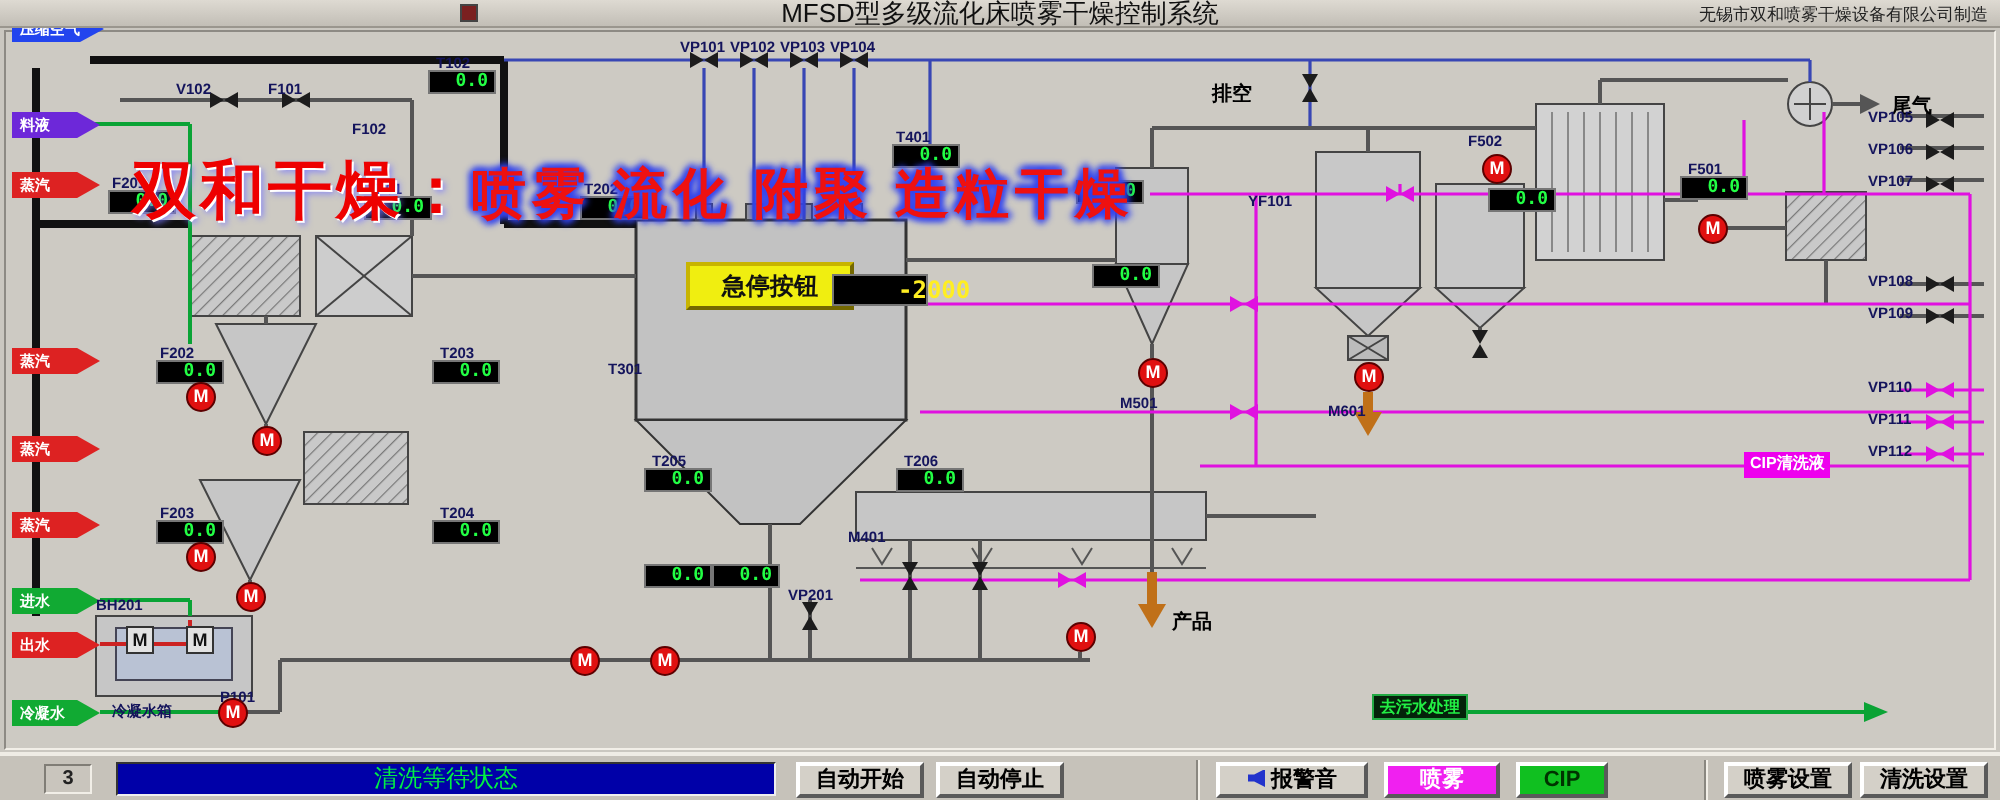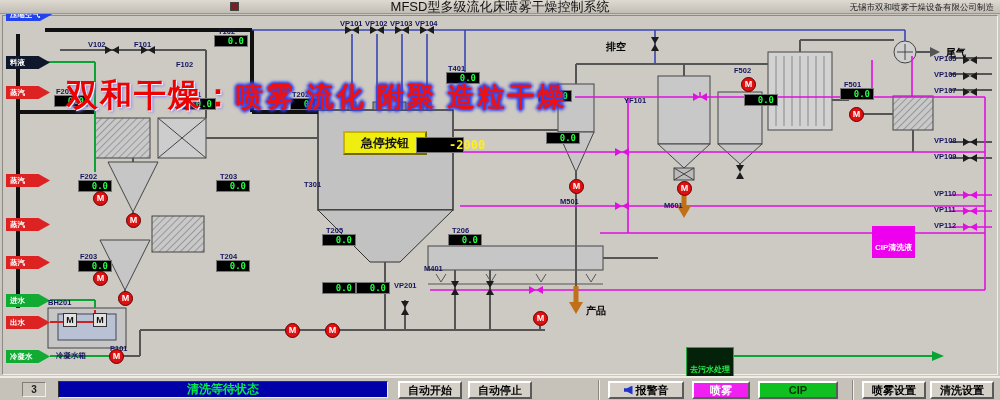--- a/index.html
+++ b/index.html
@@ -27,21 +27,21 @@
   .tag { position:absolute; font-size:7.5px; font-weight:bold; color:#14145c; white-space:nowrap; }
   .tag-big { font-size:10px; color:#000; }
   .display { position:absolute; width:34px; height:12px; background:#000;
     border:1px solid #767676; color:#22ff44; text-align:right; padding-right:3px;
     font:bold 9px/10px "DejaVu Sans Mono",monospace; }
   .display-big { width:48px; height:16px; color:#ffee22; font-size:12px; line-height:14px;padding-left:32px; }
   .pump { position:absolute; width:15px; height:15px; border-radius:50%; background:#e01010;
     border:1px solid #5c0000; color:#fff; text-align:center; font:bold 9px/13px "Liberation Sans",sans-serif; }
   .motor { position:absolute; width:14px; height:14px; background:#e2e2e2; border:1px solid #333;
     color:#111; text-align:center; font:bold 9px/12px "Liberation Sans",sans-serif; }
-  .note { position:absolute; font-weight:bold; font-size:8px; line-height:12px; padding:16px 3px; height:13px; white-space:nowrap; }
+  .note { position:absolute; font-weight:bold; font-size:8px; line-height:12px; padding:0 3px; height:13px; white-space:nowrap; }
   .note-magenta { background:#ee00ee; color:#fff; }
   .note-green { background:#04220a; color:#22ee44; border:1px solid #22aa44; line-height:11px; height:13px; }
 
   .estop { position:absolute; left:343px; top:131px; width:84px; height:24px;
     background:#f0ee10; border:2px outset #c8b400; color:#111; cursor:pointer;
     font-weight:bold; font-size:12px; line-height:20px; text-align:center; }
 
   .watermark { position:absolute; left:66px; top:74px; z-index:10; pointer-events:none; white-space:nowrap; }
   .wm-lead { font-size:32px; font-weight:bold; color:#ee0000; letter-spacing:2px;
     text-shadow:1px 1px 0 #ffffff,2px 2px 3px rgba(120,120,255,.8); }
@@ -49,21 +49,21 @@
     text-shadow:-2px 0 3px #3344ee,2px 0 3px #3344ee,0 2px 3px #3344ee,0 -2px 3px #3344ee; }
 
   
   .bottombar { position:absolute; left:0; bottom:0; width:1000px; height:24px;
     background:#c6c2ba; border-top:2px solid; border-color:#efece5; z-index:40; }
   .pagebox { position:absolute; left:22px; top:4px; width:24px; height:15px; background:#c9c5bd;
     border:1px solid; border-color:#807d76 #f1eee7 #f1eee7 #807d76;
     font-size:10px; font-weight:bold; color:#222; text-align:center; line-height:13px; }
   .statusbar { position:absolute; left:58px; top:3px; width:330px; height:17px; background:#0000a8;
     border:1px solid; border-color:#333 #eee #eee #333; color:#00ee44;
-    font-weight:bold; font-size:12px; line-height:14px; text-align:center; }
+    font-weight:normal; font-size:12px; line-height:14px; text-align:center; }
   .btn { position:absolute; top:3px; height:18px; background:#d4d0c8; cursor:pointer;
     border:2px solid; border-color:#ffffff #5a5a5a #5a5a5a #ffffff;
     font-family:"Liberation Sans","DejaVu Sans",sans-serif;
     font-size:11px; font-weight:bold; color:#000; text-align:center; line-height:13px; padding:0; }
   .btn-spray { background:#f020f0; color:#fff; }
   .btn-cip { background:#10c020; color:#003300; }
   .spk { display:inline-block; width:9px; height:9px; background:#2233cc; margin-right:3px; vertical-align:-1px;
     clip-path:polygon(0 30%,40% 30%,100% 0,100% 100%,40% 70%,0 70%); }
   .sep { position:absolute; top:2px; width:2px; height:20px; border-left:1px solid #8a8780; border-right:1px solid #f2efe8; }
 </style>
@@ -224,21 +224,21 @@
         </g>
       <g transform="translate(970,227)">
           <use href="#valv"></use>
         </g>
     </g>
   </svg>
 
   <div class="overlay" id="overlay-layer">
     <div class="estop">急停按钮</div>
   <div class="flow-arrow" style="left: 6px; top: 8px; background: rgb(34, 68, 238);">压缩空气</div>
-      <div class="flow-arrow" style="left: 6px; top: 56px; background: #0f172a;">料液</div>
+      <div class="flow-arrow" style="left: 6px; top: 56px; background: #6d28d9;">料液</div>
       <div class="flow-arrow" style="left: 6px; top: 86px; background: rgb(221, 34, 34);">蒸汽</div>
       <div class="flow-arrow" style="left: 6px; top: 174px; background: rgb(221, 34, 34);">蒸汽</div>
       <div class="flow-arrow" style="left: 6px; top: 218px; background: rgb(221, 34, 34);">蒸汽</div>
       <div class="flow-arrow" style="left: 6px; top: 256px; background: rgb(221, 34, 34);">蒸汽</div>
       <div class="flow-arrow" style="left: 6px; top: 294px; background: rgb(17, 170, 51);">进水</div>
       <div class="flow-arrow" style="left: 6px; top: 316px; background: rgb(221, 34, 34);">出水</div>
       <div class="flow-arrow" style="left: 6px; top: 350px; background: rgb(17, 170, 51);">冷凝水</div>
       <div class="tag" style="left: 88px; top: 40px;">V102</div>
       <div class="tag" style="left: 134px; top: 40px;">F101</div>
       <div class="tag" style="left: 176px; top: 60px;">F102</div>
@@ -254,21 +254,21 @@
       <div class="tag tag-big" style="left: 606px; top: 40px;">排空</div>
       <div class="tag" style="left: 624px; top: 68px; margin-top: 28px;">YF101</div>
       <div class="tag" style="left: 80px; top: 172px;">F202</div>
       <div class="tag" style="left: 220px; top: 172px;">T203</div>
       <div class="tag" style="left: 80px; top: 252px;">F203</div>
       <div class="tag" style="left: 220px; top: 252px;">T204</div>
       <div class="tag" style="left: 304px; top: 180px;">T301</div>
       <div class="tag" style="left: 326px; top: 226px;">T205</div>
       <div class="tag" style="left: 452px; top: 226px;">T206</div>
       <div class="tag" style="left: 424px; top: 264px;">M401</div>
-      <div class="tag" style="left: 394px; top: 281px; text-align: center;">VP201</div>
+      <div class="tag" style="left: 394px; top: 293px; text-align: center;">VP201</div>
       <div class="tag" style="left: 560px; top: 197px;">M501</div>
       <div class="tag" style="left: 664px; top: 201px;">M601</div>
       <div class="tag" style="left: 734px; top: 66px;">F502</div>
       <div class="tag" style="left: 844px; top: 80px;">F501</div>
       <div class="tag tag-big" style="left: 946px; top: 46px;">尾气</div>
       <div class="tag" style="left: 934px; top: 54px;">VP105</div>
       <div class="tag" style="left: 934px; top: 70px;">VP106</div>
       <div class="tag" style="left: 934px; top: 86px;">VP107</div>
       <div class="tag" style="left: 934px; top: 136px;">VP108</div>
       <div class="tag" style="left: 934px; top: 152px;">VP109</div>
@@ -326,19 +326,19 @@
   </div>
 
   <div class="bottombar">
     <div class="pagebox">3</div>
     <div class="statusbar">清洗等待状态</div>
     <button class="btn" style="left:398px;width:64px">自动开始</button>
     <button class="btn" style="left:468px;width:64px">自动停止</button>
     <div class="sep" style="left:598px"></div>
     <button class="btn" style="left:608px;width:76px"><span class="spk"></span><span>报警音</span></button>
     <button class="btn btn-spray" style="left:692px;width:58px">喷雾</button>
-    <button class="btn btn-cip" style="left:758px;width:80px">CIP</button>
+    <button class="btn btn-cip" style="left:758px;width:46px">CIP</button>
     <div class="sep" style="left:852px"></div>
     <button class="btn" style="left:862px;width:64px">喷雾设置</button>
     <button class="btn" style="left:930px;width:64px">清洗设置</button>
   </div>
 
 </div>
 
 </body></html>

